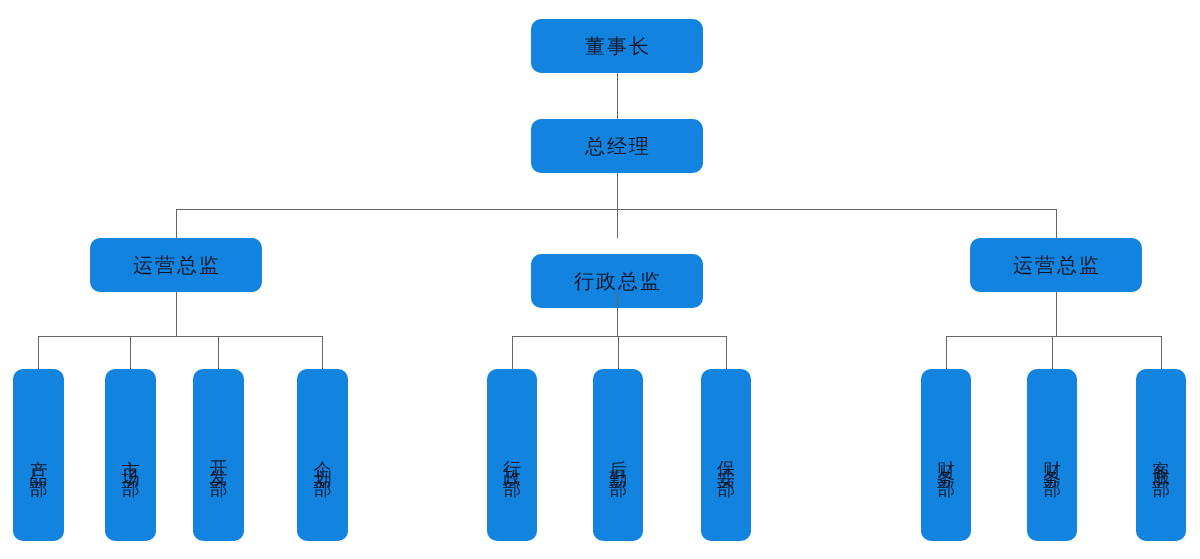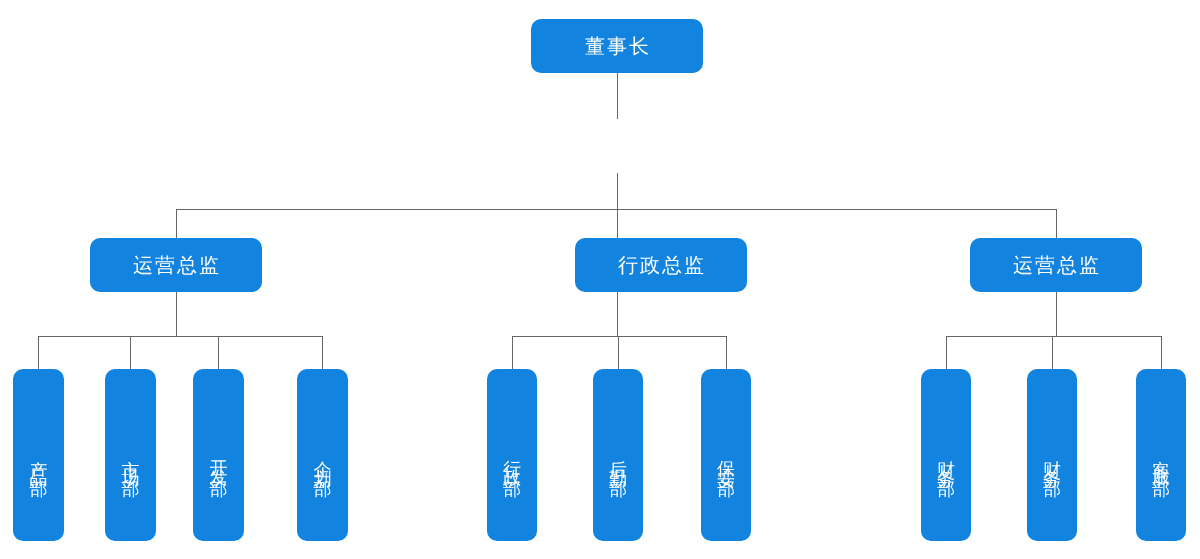--- a/index.html
+++ b/index.html
@@ -7,21 +7,21 @@
     position: relative;
     width: 1200px;
     height: 559px;
     background: #ffffff;
     overflow: hidden;
     font-family: "Liberation Sans", "DejaVu Sans", sans-serif;
   }
   .node {
     position: absolute;
     background: #1284df;
-    color: #ffffff;
+    color: #0f172a;
     border-radius: 10px;
     display: flex;
     align-items: center;
     justify-content: center;
     box-sizing: border-box;
     user-select: none;
   }
   .node-h {
     width: 172px;
     height: 54px;
@@ -41,23 +41,24 @@
   .hline { position: absolute; height: 1px; background: #666666; }
   .vline { position: absolute; width: 1px; background: #666666; }
 </style>
 </head>
 <body>
 
 <div class="canvas">
 
   <div class="node node-h" style="left:531px; top:19px;">董事长</div>
 
+  <div class="node node-h" style="left:531px; top:119px;">总经理</div>
 
   <div class="node node-h" style="left:90px; top:238px;">运营总监</div>
-  <div class="node node-h" style="left:531px; top:238px;margin-left:44px;">行政总监</div>
+  <div class="node node-h" style="left:531px; top:254px;">行政总监</div>
   <div class="node node-h" style="left:970px; top:238px;">运营总监</div>
 
   <div class="node node-v" style="left:13px;  top:369px;">产品部</div>
   <div class="node node-v" style="left:105px; top:369px;">市场部</div>
   <div class="node node-v" style="left:193px; top:369px;">开发部</div>
   <div class="node node-v" style="left:297px; top:369px;">企划部</div>
 
   <div class="node node-v" style="left:487px; top:369px; width:50px;">行政部</div>
   <div class="node node-v" style="left:593px; top:369px; width:50px;">后勤部</div>
   <div class="node node-v" style="left:701px; top:369px; width:50px;">保安部</div>

